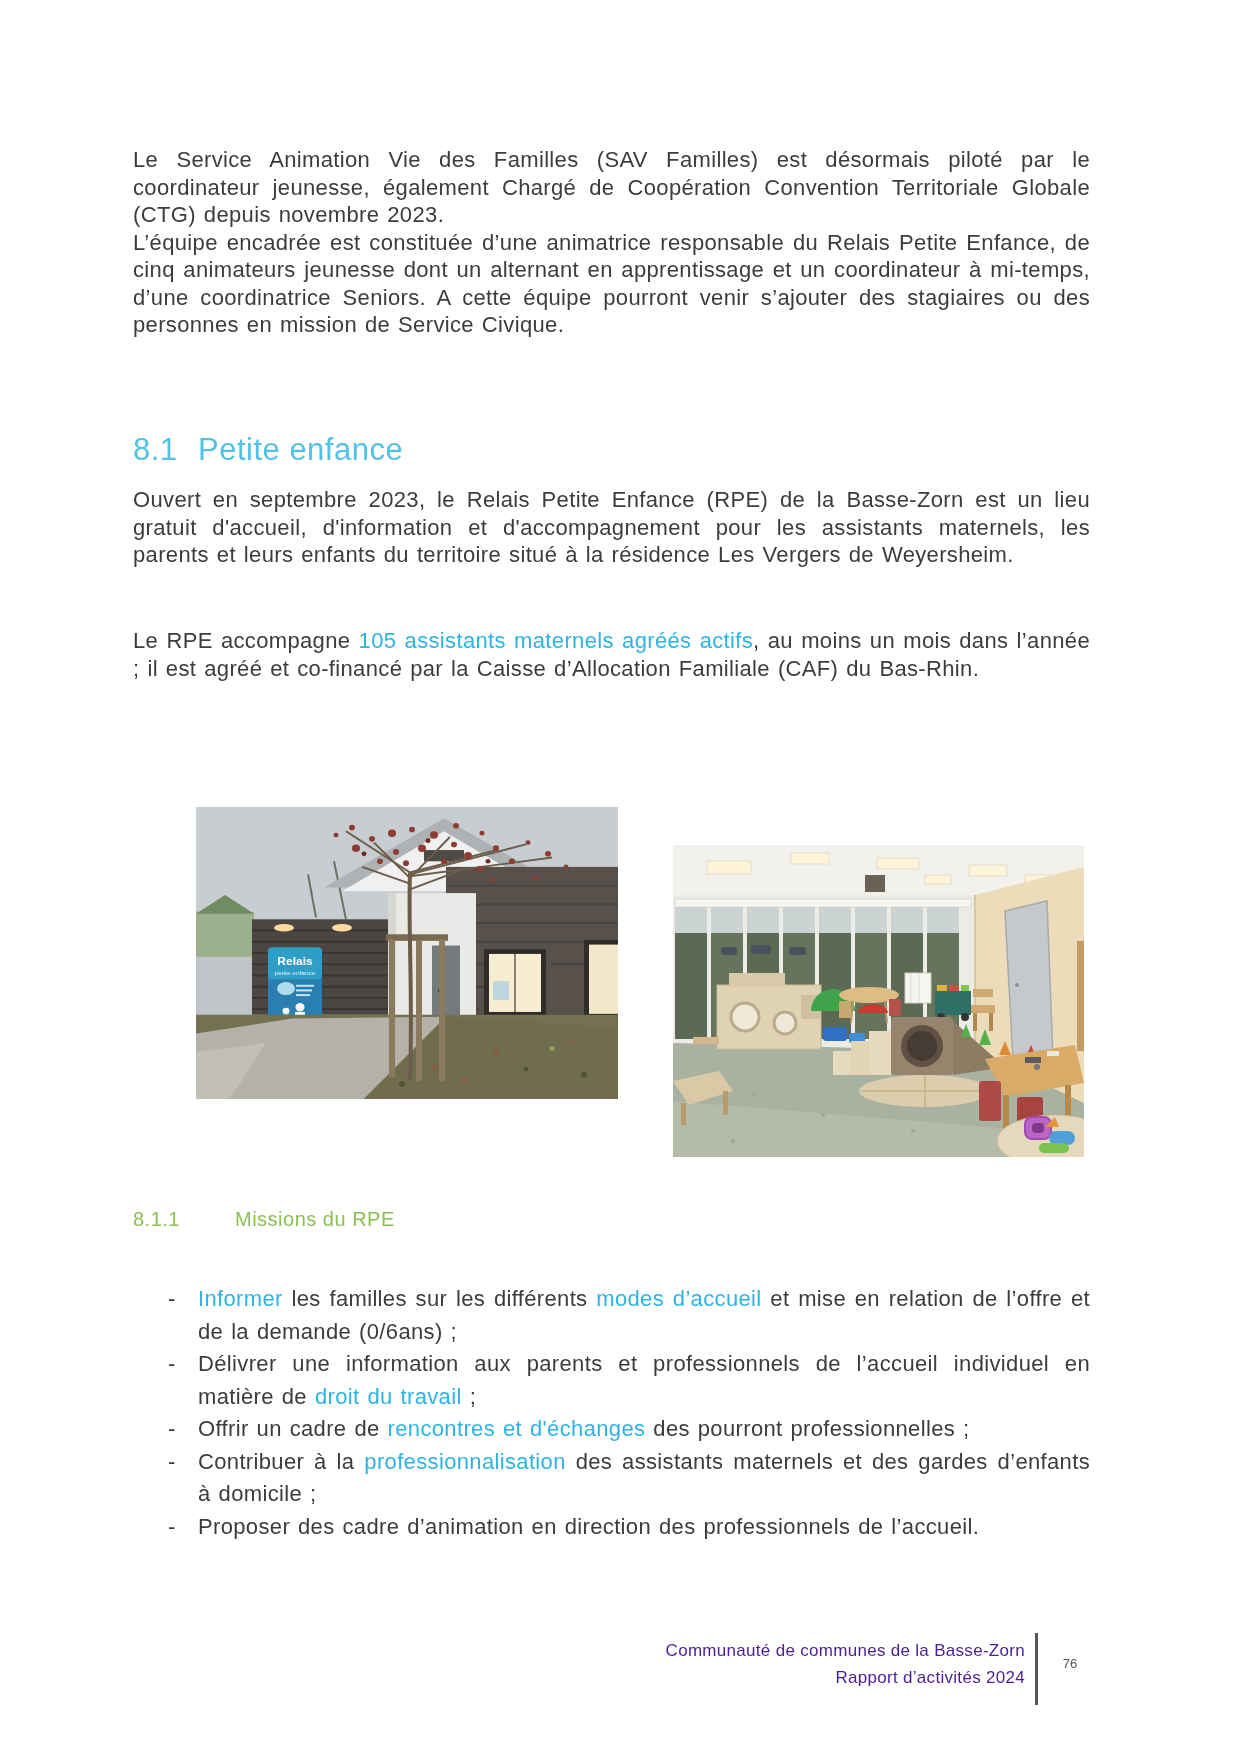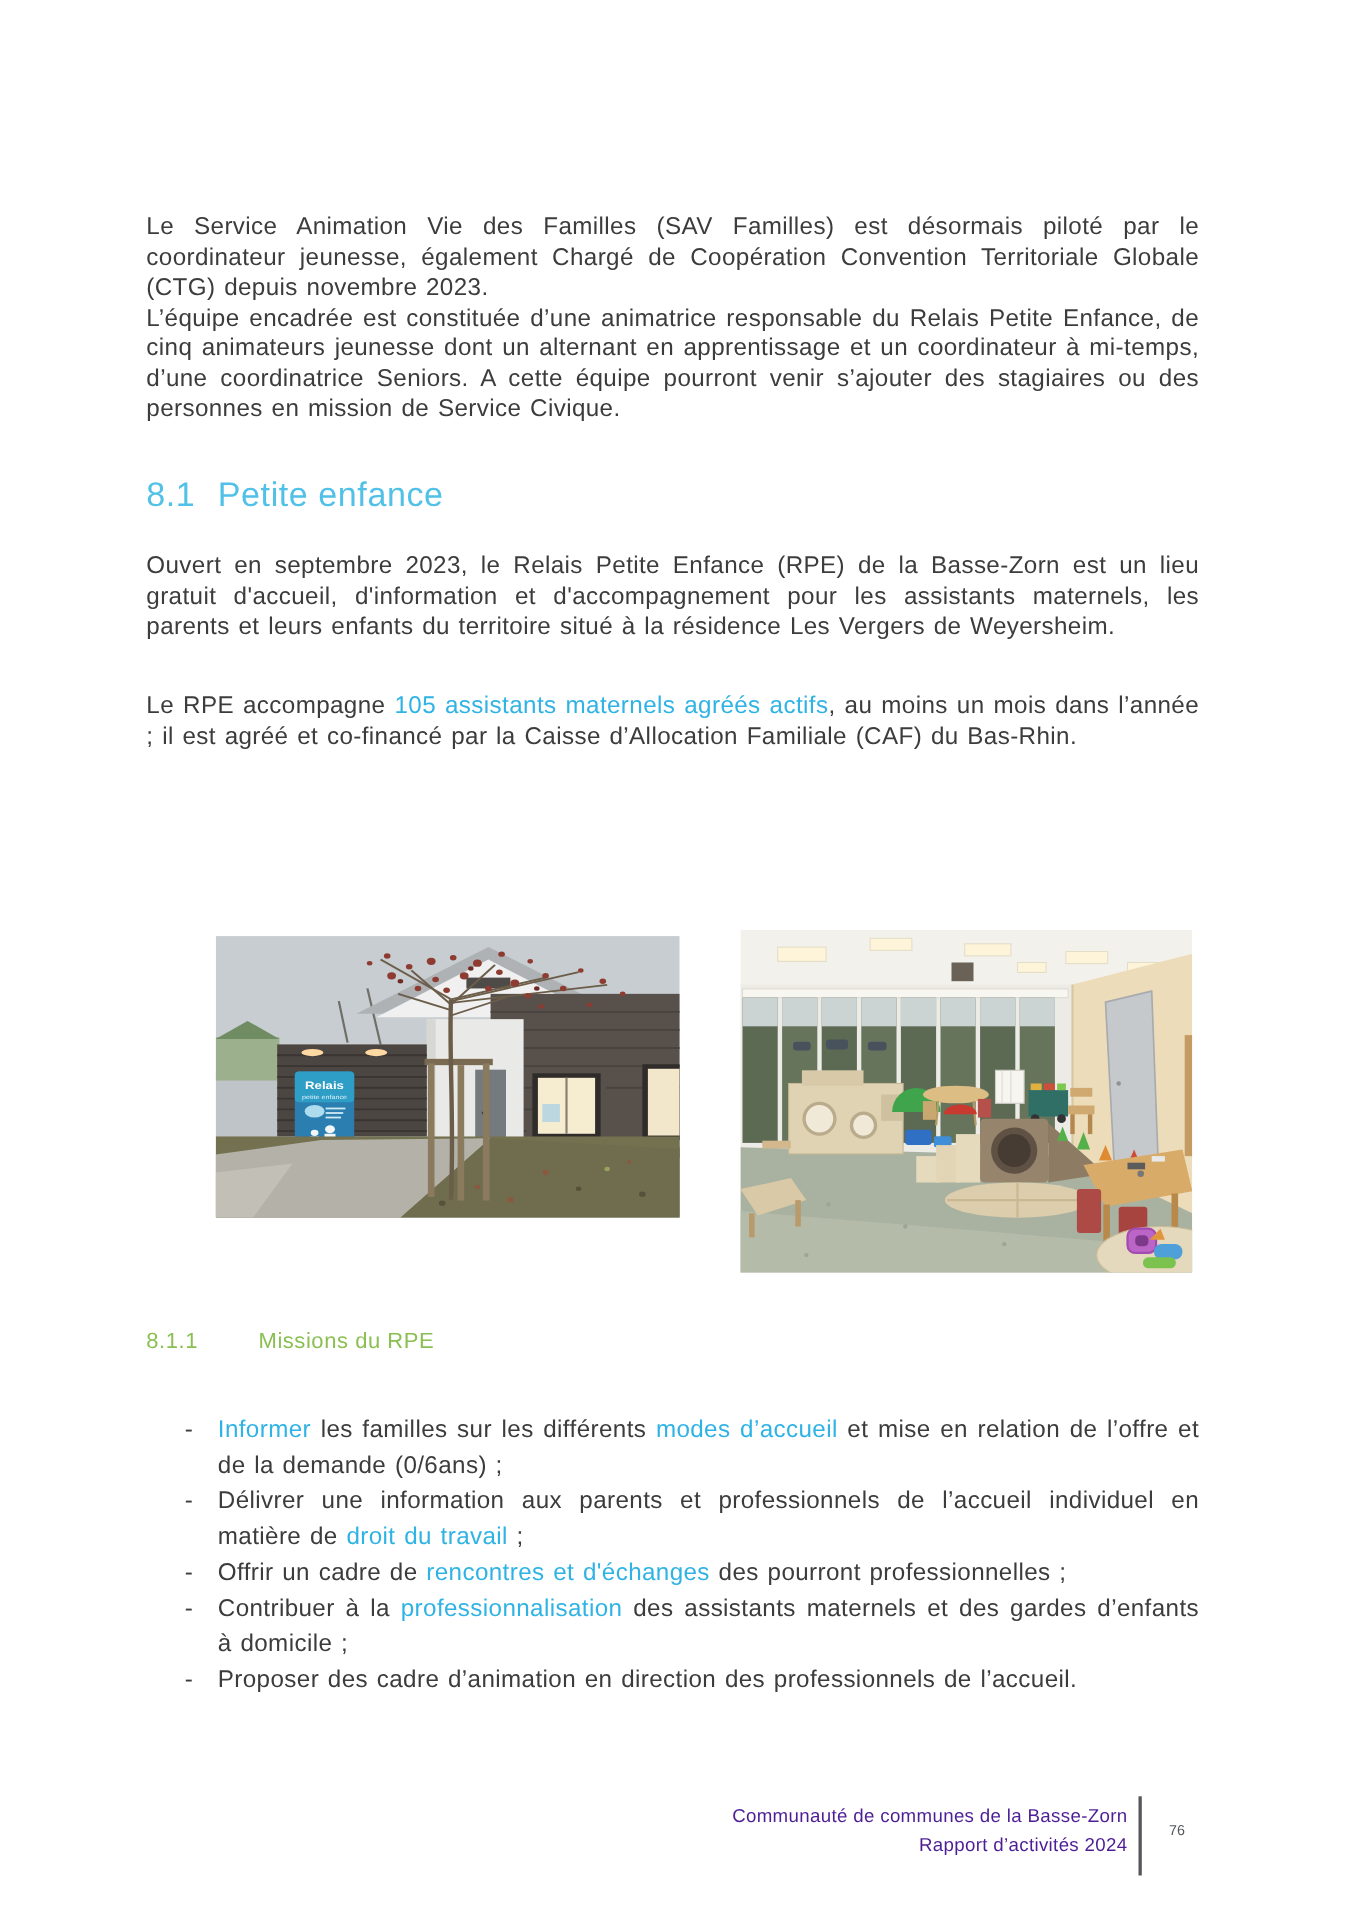--- a/index.html
+++ b/index.html
@@ -13,41 +13,41 @@
   .h1{position:absolute;left:133px;top:421px;font-size:31px;line-height:34px;color:var(--h1c,#52c1e8);font-weight:400;letter-spacing:0.5px;}
   .h1 .num{display:inline-block;width:65px;margin-top:12px;}
   .h2{position:absolute;left:133px;top:1205px;font-size:20px;line-height:28px;color:var(--h2c,#8abf52);font-weight:400;letter-spacing:0.5px;}
   .h2 .num{display:inline-block;width:102px;}
   .missions{position:absolute;left:133px;top:1283px;width:957px;}
   .missions ul{list-style:none;margin:0;padding:0;}
   .missions li{position:relative;padding-left:65px;text-align:justify;font-size:22px;line-height:32.5px;letter-spacing:0.35px;word-spacing:1.5px;}
   .missions .dash{position:absolute;left:35px;top:0;}
   .photo{position:absolute;overflow:hidden;}
   .photo svg{display:block;width:100%;height:100%;}
-  .photo-left{left:196px;top:851px;width:422px;height:256px;}
+  .photo-left{left:196px;top:807px;width:422px;height:292px;}
   .photo-right{left:673px;top:845px;width:411px;height:312px;}
   .footer-text{position:absolute;right:215px;top:1637px;text-align:right;font-size:17px;line-height:27px;color:#4c1d95;letter-spacing:0.3px;}
   .footer-bar{position:absolute;left:1035px;top:1633px;width:3px;height:72px;background:#55575a;}
   .footer-page{position:absolute;left:1050px;top:1656px;width:40px;text-align:center;font-size:13px;color:#55575a;}
 </style>
 </head>
 <body>
 
 <div class="page" style="--accent: #2fb3e4; --h1c: #52c1e8; --h2c: #8abf52;">
 
-  <div class="block" style="top:146px;margin-top:46px;">
+  <div class="block" style="top:146px;">
     <p>Le Service Animation Vie des Familles (SAV Familles) est désormais piloté par le coordinateur jeunesse, également Chargé de Coopération Convention Territoriale Globale (CTG) depuis novembre 2023.</p>
     <p>L’équipe encadrée est constituée d’une animatrice responsable du Relais Petite Enfance, de cinq animateurs jeunesse dont un alternant en apprentissage et un coordinateur à mi-temps, d’une coordinatrice Seniors. A cette équipe pourront venir s’ajouter des stagiaires ou des personnes en mission de Service Civique.</p>
   </div>
 
   <div class="h1">
     <span class="num">8.1</span><span>Petite enfance</span>
   </div>
 
-  <div class="block" style="top:500px;">
+  <div class="block" style="top:486px;">
     <p>Ouvert en septembre 2023, le Relais Petite Enfance (RPE) de la Basse-Zorn est un lieu gratuit d'accueil, d'information et d'accompagnement pour les assistants maternels, les parents et leurs enfants du territoire situé à la résidence Les Vergers de Weyersheim.</p>
   </div>
 
   <div class="block" style="top:627px;">
     <p><span>Le RPE accompagne </span><span class="accent">105 assistants maternels agréés actifs</span><span>, au moins un mois dans l’année ; il est agréé et co-financé par la Caisse d’Allocation Familiale (CAF) du Bas-Rhin.</span></p>
   </div>
 
   <figure class="photo photo-left" style="margin:0;">
     <svg viewBox="0 0 422 312" preserveAspectRatio="none" role="img">
       <rect width="422" height="312" fill="#c8cdd1"></rect>

